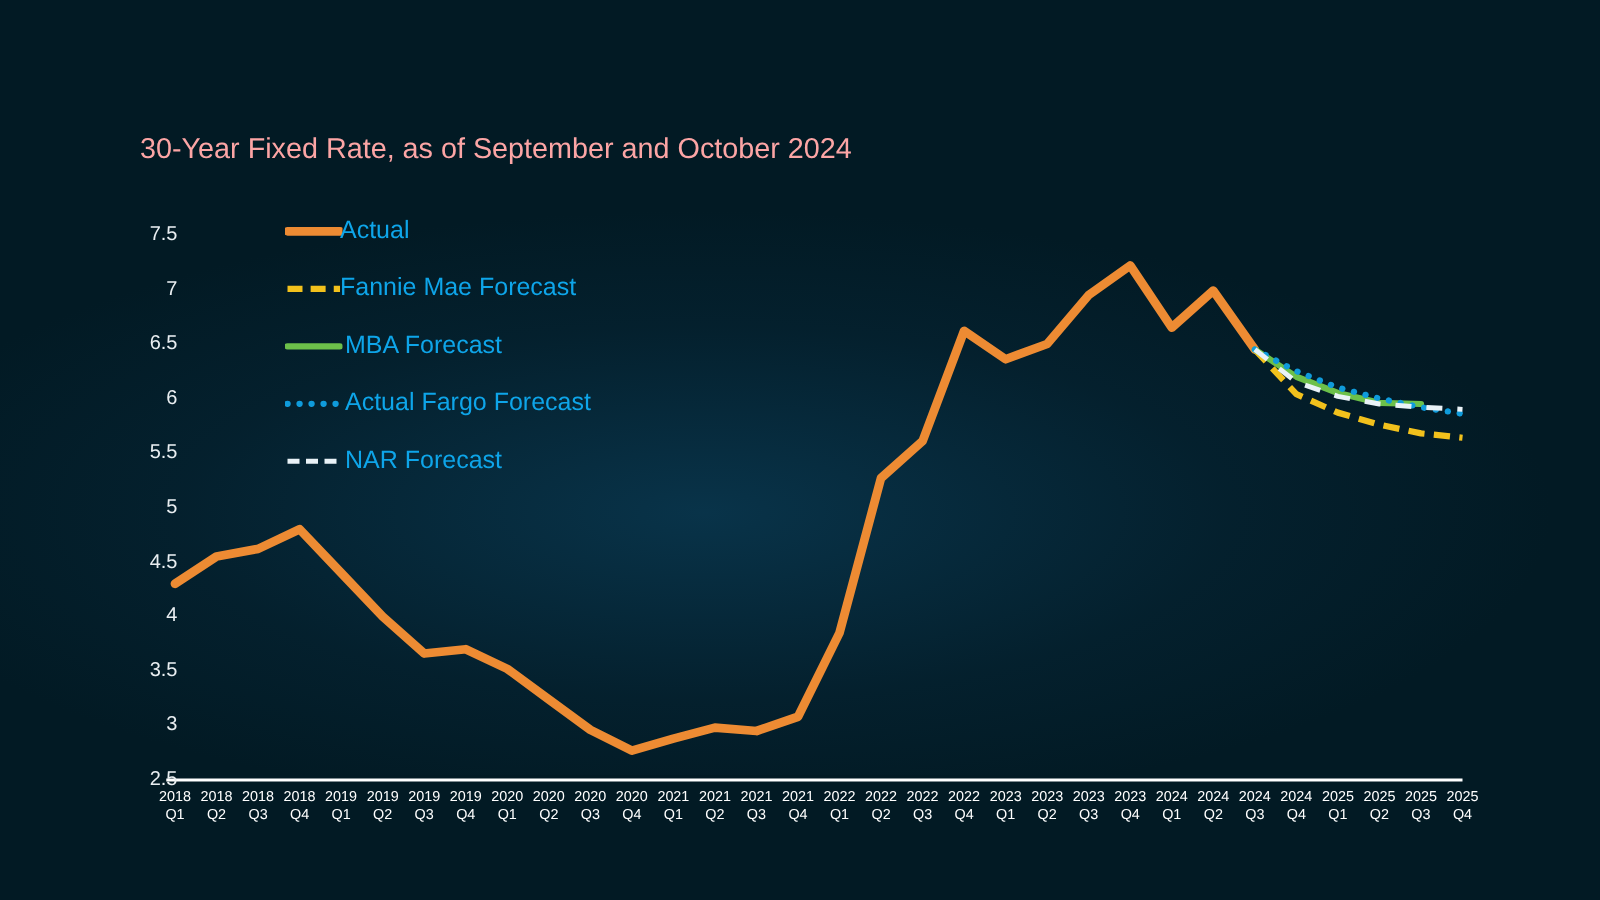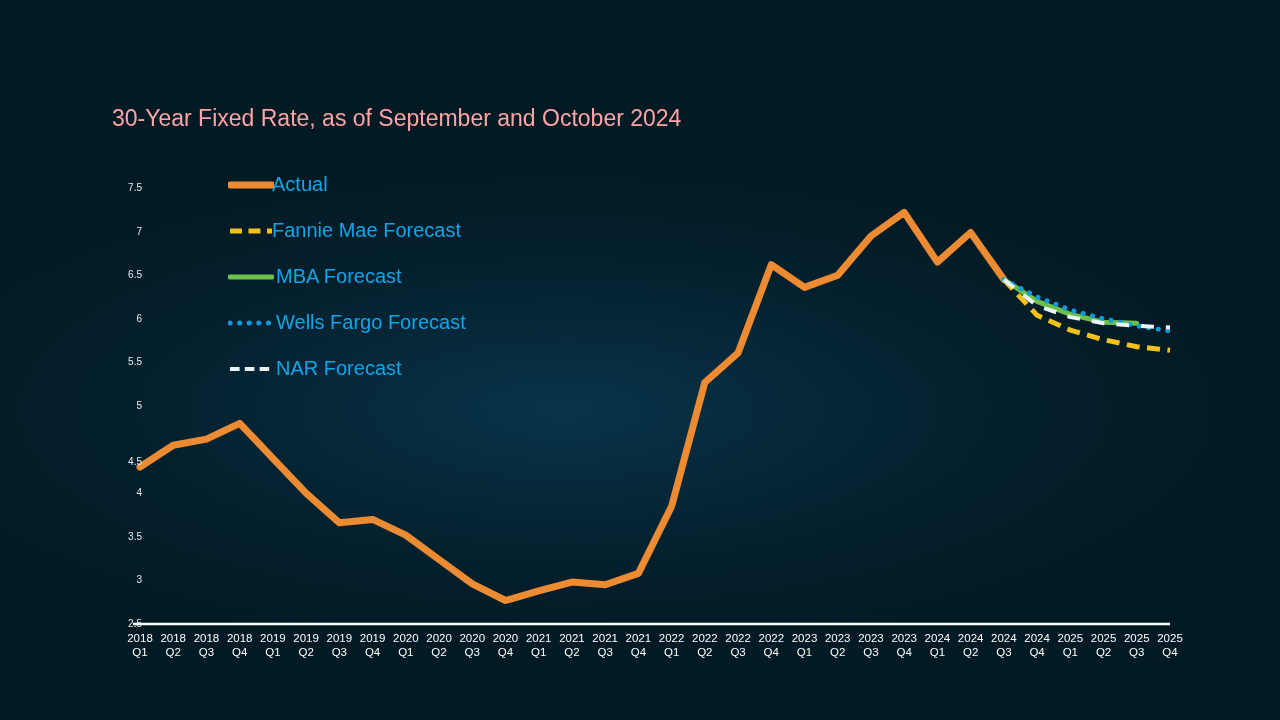--- a/index.html
+++ b/index.html
@@ -41,21 +41,21 @@
     font-size:20px;color:#0ea5e9;white-space:nowrap;line-height:24px;
   }
   .lg-row:nth-child(3) .lg-label,
   .lg-row:nth-child(4) .lg-label,
   .lg-row:nth-child(5) .lg-label{left:48px;}
 
   
   #plot{position:absolute;left:0;top:0;width:1280px;height:720px;}
   .ylab{
     position:absolute;right:0;width:44px;text-align:right;
-    font-size:10px;color:#e9eef1;line-height:12px;
+    font-size:16px;color:#e9eef1;line-height:12px;
   }
   #ylabels{position:absolute;left:98px;top:0;width:44px;height:720px;}
 
   #xlabels{position:absolute;left:0;top:631px;width:1280px;height:40px;}
   .xlab{
     position:absolute;width:40px;text-align:center;
     font-size:11.5px;color:#ffffff;line-height:14px;
   }
   .xlab i{font-style:normal;display:block;}
 
@@ -89,21 +89,21 @@
         <path d="M1003.9 279.6 L1037.1 297.0 L1070.3 310.1 L1103.5 318.8 L1136.8 325.8 L1170.0 331.0" fill="none" stroke="#0f9bdb" stroke-width="5" stroke-linejoin="round" stroke-linecap="round" stroke-dasharray="0.1 9.5"></path>
         <path d="M1003.9 279.6 L1037.1 305.7 L1070.3 317.1 L1103.5 323.2 L1136.8 325.8 L1170.0 327.5" fill="none" stroke="#e9f2f7" stroke-width="4" stroke-linejoin="round" stroke-linecap="butt" stroke-dasharray="12.8 12"></path>
       </g>
   </svg>
 
   <div id="ylabels">
       <div class="ylab" style="top: 618px;">2.5</div>
       <div class="ylab" style="top: 574.4px;">3</div>
       <div class="ylab" style="top: 530.8px;">3.5</div>
       <div class="ylab" style="top: 487.2px;">4</div>
-      <div class="ylab" style="top: 443.6px; margin-top: 12px;">4.5</div>
+      <div class="ylab" style="top: 443.6px;">4.5</div>
       <div class="ylab" style="top: 400px;">5</div>
       <div class="ylab" style="top: 356.4px;">5.5</div>
       <div class="ylab" style="top: 312.8px;">6</div>
       <div class="ylab" style="top: 269.2px;">6.5</div>
       <div class="ylab" style="top: 225.6px;">7</div>
       <div class="ylab" style="top: 182px;">7.5</div>
     </div>
 
   <div id="xlabels">
       <div class="xlab" style="left: 120px;">
@@ -252,21 +252,21 @@
       <div class="lg-row">
         <div class="lg-swatch"><svg width="46" height="24">
             <line x1="2" x2="44" y1="12" y2="12" stroke="#6cc04a" stroke-width="5" stroke-linecap="round"></line>
           </svg></div>
         <div class="lg-label">MBA Forecast</div>
       </div>
       <div class="lg-row">
         <div class="lg-swatch"><svg width="46" height="24">
             <line x1="2" x2="44" y1="12" y2="12" stroke="#0f9bdb" stroke-width="5" stroke-dasharray="0.1 9.5" stroke-linecap="round"></line>
           </svg></div>
-        <div class="lg-label">Wells Fargo Forecast</div>
+        <div class="lg-label">Actual Fargo Forecast</div>
       </div>
       <div class="lg-row">
         <div class="lg-swatch"><svg width="46" height="24">
             <line x1="2" x2="44" y1="12" y2="12" stroke="#e9f2f7" stroke-width="4" stroke-dasharray="9.6 5.2" stroke-linecap="butt"></line>
           </svg></div>
         <div class="lg-label">NAR Forecast</div>
       </div>
     </div>
 
 

